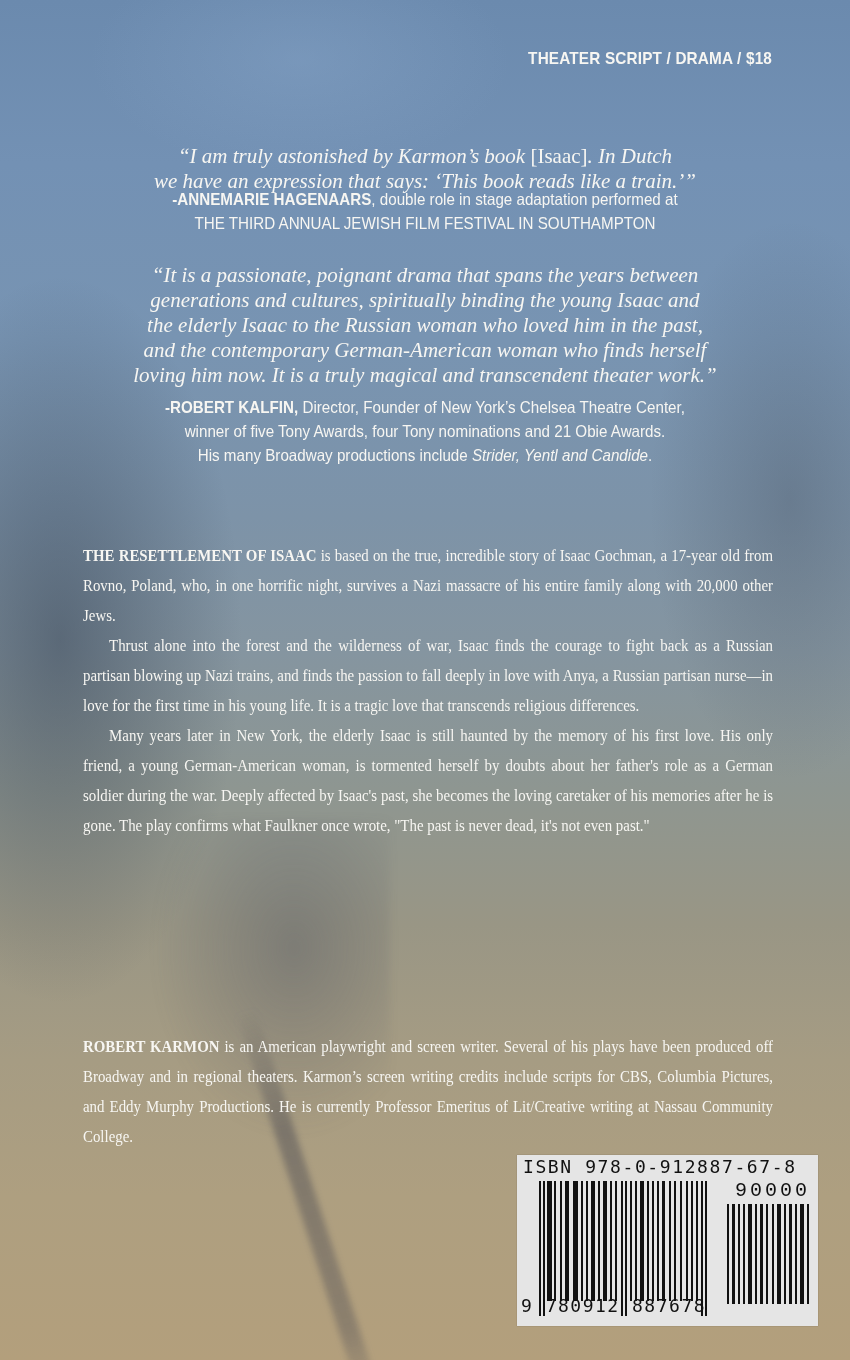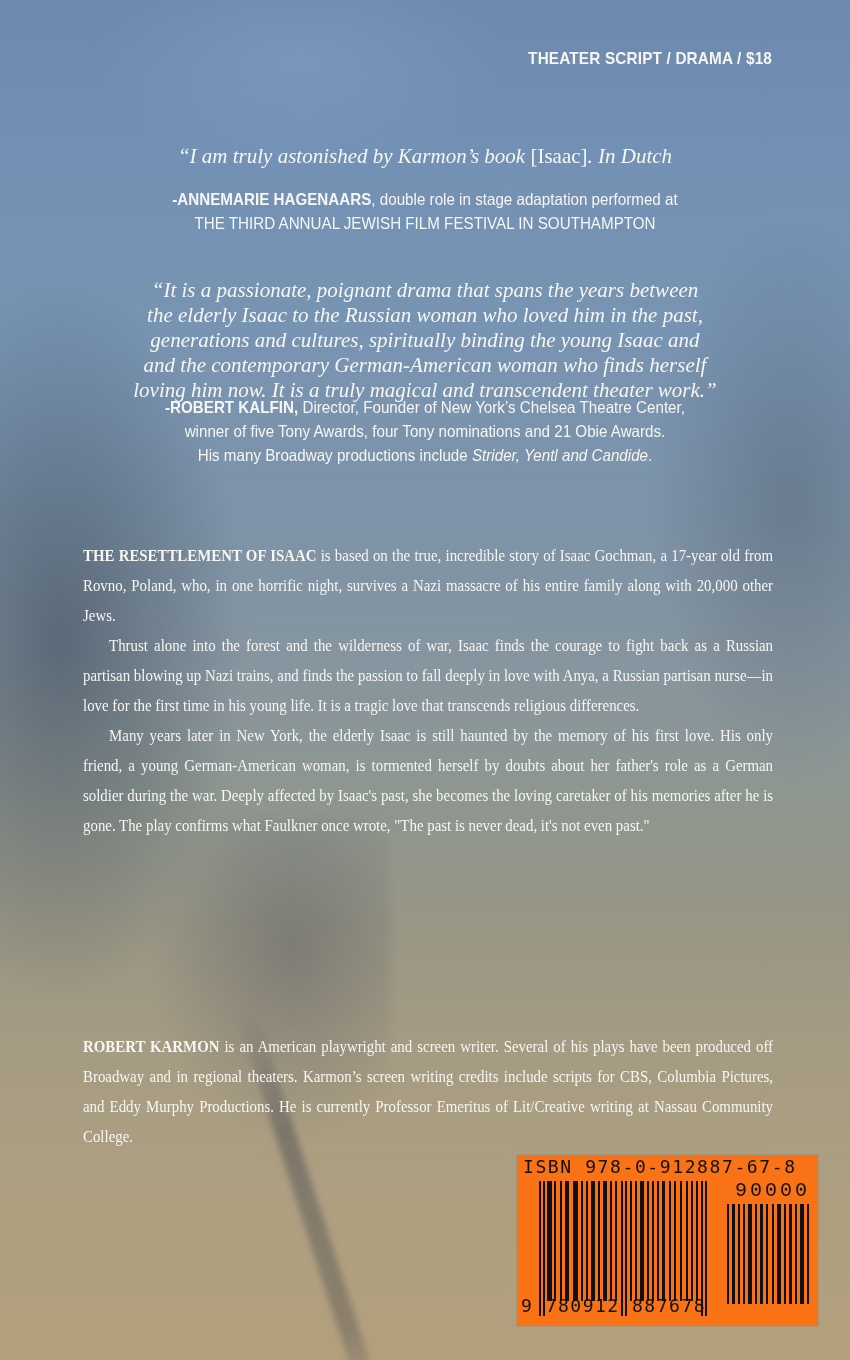--- a/index.html
+++ b/index.html
@@ -68,21 +68,21 @@
     font-size: 16px; line-height: 30px;
     text-align: justify;
   }
   .body p { margin: 0; }
   .body p.indent { text-indent: 28px; }
   .body b { font-weight: bold; }
   .body-inner { transform: scaleX(0.93); transform-origin: left top; width: 742px; }
 
   .barcode-box {
     position: absolute; left: 517px; top: 1155px; width: 301px; height: 171px;
-    background: #f97316;
+    background: #e5e5e5;
     box-shadow: 0 0 1px rgba(0,0,0,0.3);
   }
   .isbn-text {
     position: absolute; left: 6px; top: 1px;
     font-family: "DejaVu Sans Mono", monospace; font-size: 18px; color: #111;
     letter-spacing: 1.6px; white-space: nowrap;
   }
   .price-code {
     position: absolute; right: 8px; top: 24px;
     font-family: Liberation Mono, monospace; font-size: 20px; color: #111;
@@ -106,30 +106,31 @@
 <div class="bg"></div>
 <div class="wedge"></div>
 <div class="streak"></div>
 
 <div class="content">
 
   <div class="category">THEATER SCRIPT / DRAMA / $18</div>
 
   <div class="quote" style="top:144px;">
     <div><span>“I am truly astonished by Karmon’s book </span><span class="roman">[Isaac]</span><span>. In Dutch</span></div>
+    <div><span>we have an expression that says: ‘This book reads like a train.’”</span></div>
   </div>
   <div class="attrib" style="top:187px;">
     <div><b>-ANNEMARIE HAGENAARS</b><span>, double role in stage adaptation performed at</span></div>
     <div>THE THIRD ANNUAL JEWISH FILM FESTIVAL IN SOUTHAMPTON</div>
   </div>
 
-  <div class="quote" style="top:278px; line-height:25px;">
+  <div class="quote" style="top:263px; line-height:25px;">
     <div>“It is a passionate, poignant drama that spans the years between</div>
+    <div>generations and cultures, spiritually binding the young Isaac and</div>
     <div>the elderly Isaac  to the Russian woman who loved him in the past,</div>
-    <div>generations and cultures, spiritually binding the young Isaac and</div>
     <div>and the contemporary German-American woman who finds herself</div>
     <div>loving him now. It is a truly magical and transcendent theater work.”</div>
   </div>
   <div class="attrib" style="top:395px;">
     <div><b>-ROBERT KALFIN,</b><span> Director, Founder of New York’s Chelsea Theatre Center,</span></div>
     <div>winner of five Tony Awards, four Tony nominations and 21 Obie Awards.</div>
     <div><span>His many Broadway productions include </span><i>Strider, Yentl and Candide</i><span>.</span></div>
   </div>
 
   <div class="body" style="top:541px;">

